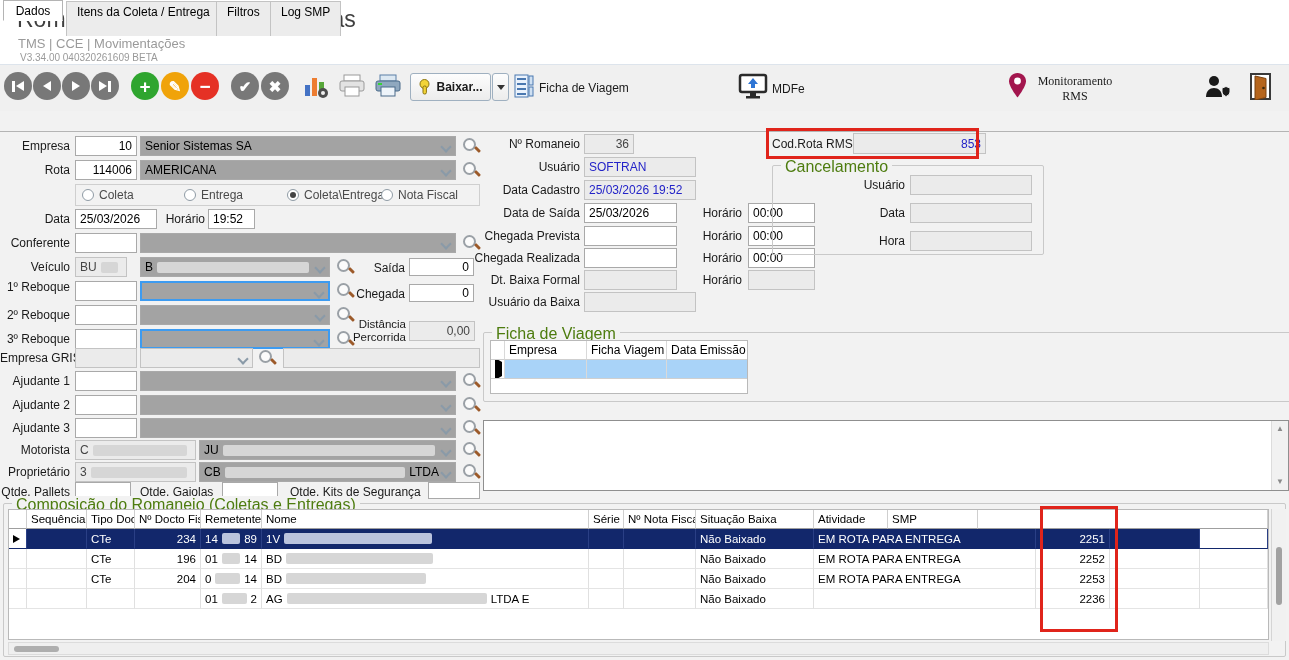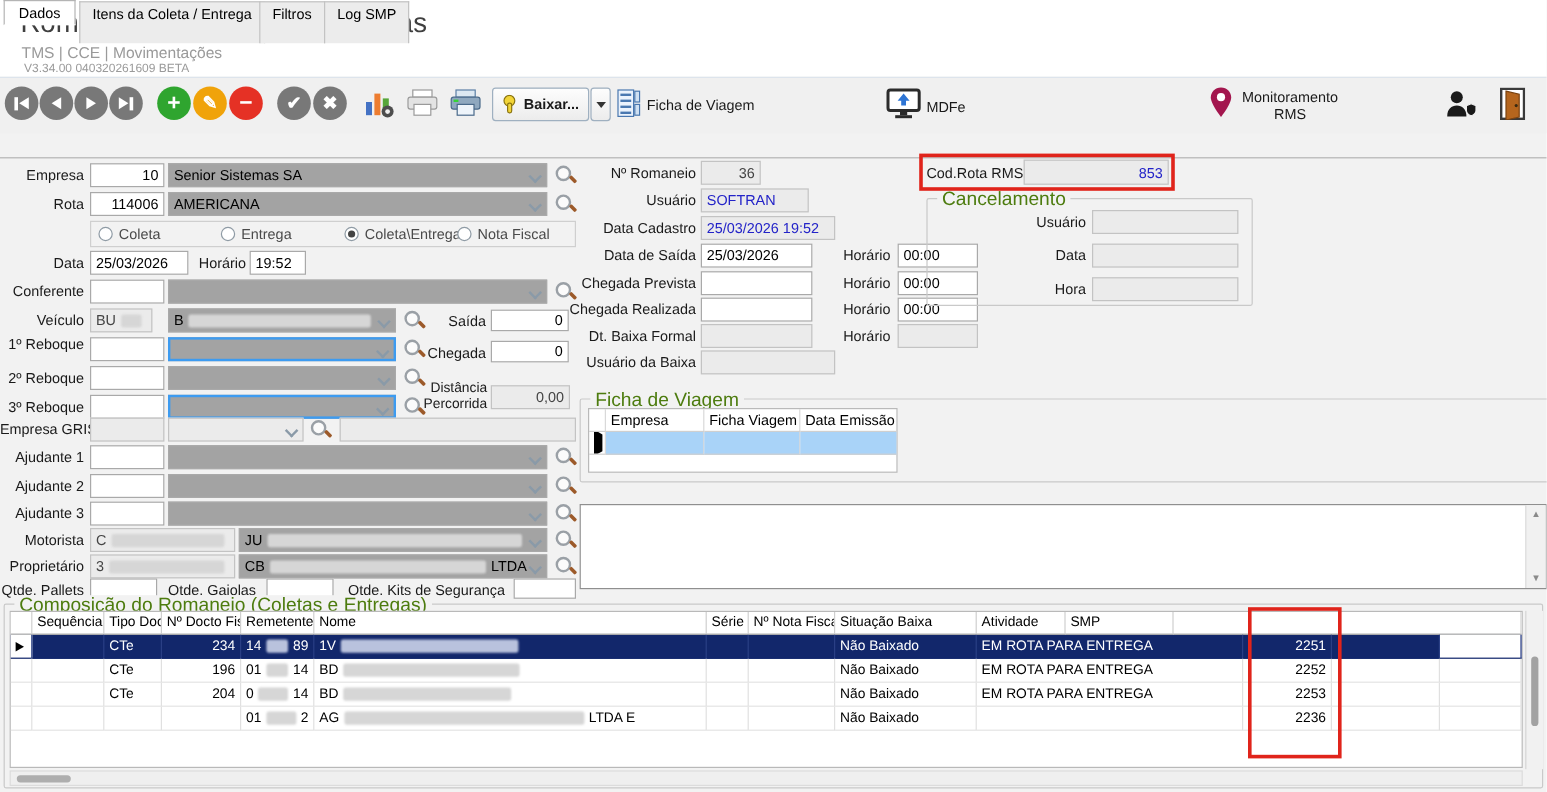--- a/index.html
+++ b/index.html
@@ -178,21 +178,21 @@
     </svg>
   </div>
   <div class="tbtn-label abs" style="left:772px;top:82px;">MDFe</div>
 
   <div class="abs" style="left:1008px;top:72px;">
     <svg width="19" height="27">
       <path d="M9.5 1 C4.5 1 1 4.8 1 9.3 c0 5.5 8.5 16.2 8.5 16.2 s8.5-10.7 8.5-16.2 C18 4.8 14.5 1 9.5 1z" fill="#a3164e"></path>
       <circle cx="9.5" cy="9" r="3.4" fill="#fff"></circle>
     </svg>
   </div>
-  <div class="abs" style="left:1028px;top:74px;width:94px;text-align:center;font-size:12px;color:#1a1a1a;">
+  <div class="abs" style="left:1028px;top:74px;width:94px;text-align:center;font-size:12px;color:#1a1a1a;font-family:Liberation Serif, serif;">
     <div>Monitoramento</div>
     <div>RMS</div>
   </div>
 
   <div class="abs" style="left:1205px;top:75px;">
     <svg width="27" height="23">
       <circle cx="9" cy="6" r="5" fill="#1a1a1a"></circle>
       <path d="M1 22 c0-6 3.6-9 8-9 s8 3 8 9 z" fill="#1a1a1a"></path>
       <path d="M17 13 l4-1.5 4 1.5 v4 c0 3-4 4.5-4 4.5 s-4-1.5-4-4.5z" fill="#1a1a1a" stroke="#f0f0f0"></path>
     </svg>
@@ -357,21 +357,21 @@
   <div class="fld" style="left:75px;top:482px;width:56px;height:17px;"></div>
   <div class="lbl" style="left:140px;top:485px;width:76px;text-align:left;">Qtde. Gaiolas</div>
   <div class="fld" style="left:222px;top:482px;width:56px;height:17px;"></div>
   <div class="lbl" style="left:290px;top:485px;width:136px;text-align:left;">Qtde. Kits de Segurança</div>
   <div class="fld" style="left:428px;top:482px;width:52px;height:17px;"></div>
 
   <div class="lbl" style="left:470px;top:137px;width:110px;">Nº Romaneio</div>
   <div class="fld gry rt" style="left:584px;top:134px;width:50px;">36</div>
 
   <div class="lbl" style="left:470px;top:160px;width:110px;">Usuário</div>
-  <div class="fld gry bluetxt" style="left:584px;top:157px;width:90px;">SOFTRAN</div>
+  <div class="fld gry bluetxt" style="left:584px;top:157px;width:112px;">SOFTRAN</div>
 
   <div class="lbl" style="left:470px;top:183px;width:110px;">Data Cadastro</div>
   <div class="fld gry bluetxt" style="left:584px;top:180px;width:112px;">25/03/2026 19:52</div>
 
   <div class="lbl" style="left:470px;top:206px;width:110px;">Data de Saída</div>
   <div class="fld" style="left:584px;top:203px;width:93px;">25/03/2026</div>
   <div class="lbl" style="left:698px;top:206px;width:44px;">Horário</div>
   <div class="fld" style="left:748px;top:203px;width:67px;">00:00</div>
 
   <div class="lbl" style="left:470px;top:229px;width:110px;">Chegada Prevista</div>
@@ -387,21 +387,21 @@
   <div class="lbl" style="left:470px;top:273px;width:110px;">Dt. Baixa Formal</div>
   <div class="fld gry" style="left:584px;top:270px;width:93px;"></div>
   <div class="lbl" style="left:698px;top:273px;width:44px;">Horário</div>
   <div class="fld gry" style="left:748px;top:270px;width:67px;"></div>
 
   <div class="lbl" style="left:470px;top:295px;width:110px;">Usuário da Baixa</div>
   <div class="fld gry" style="left:584px;top:292px;width:112px;"></div>
 
   <div class="redbox" style="left:766px;top:128px;width:213px;height:31px;"></div>
   <div class="lbl" style="left:772px;top:137px;width:78px;text-align:left;">Cod.Rota RMS</div>
-  <div class="fld gry rt bluetxt" style="left:853px;top:133px;width:121px;height:21px;">853</div>
+  <div class="fld gry rt bluetxt" style="left:853px;top:133px;width:133px;height:21px;">853</div>
 
   <div class="grp" style="left:772px;top:165px;width:272px;height:90px;">
     <span class="legend">Cancelamento</span>
   </div>
   <div class="lbl" style="left:800px;top:178px;width:105px;">Usuário</div>
   <div class="fld gry" style="left:910px;top:175px;width:122px;"></div>
   <div class="lbl" style="left:800px;top:206px;width:105px;">Data</div>
   <div class="fld gry" style="left:910px;top:203px;width:122px;"></div>
   <div class="lbl" style="left:800px;top:234px;width:105px;">Hora</div>
   <div class="fld gry" style="left:910px;top:231px;width:122px;"></div>

